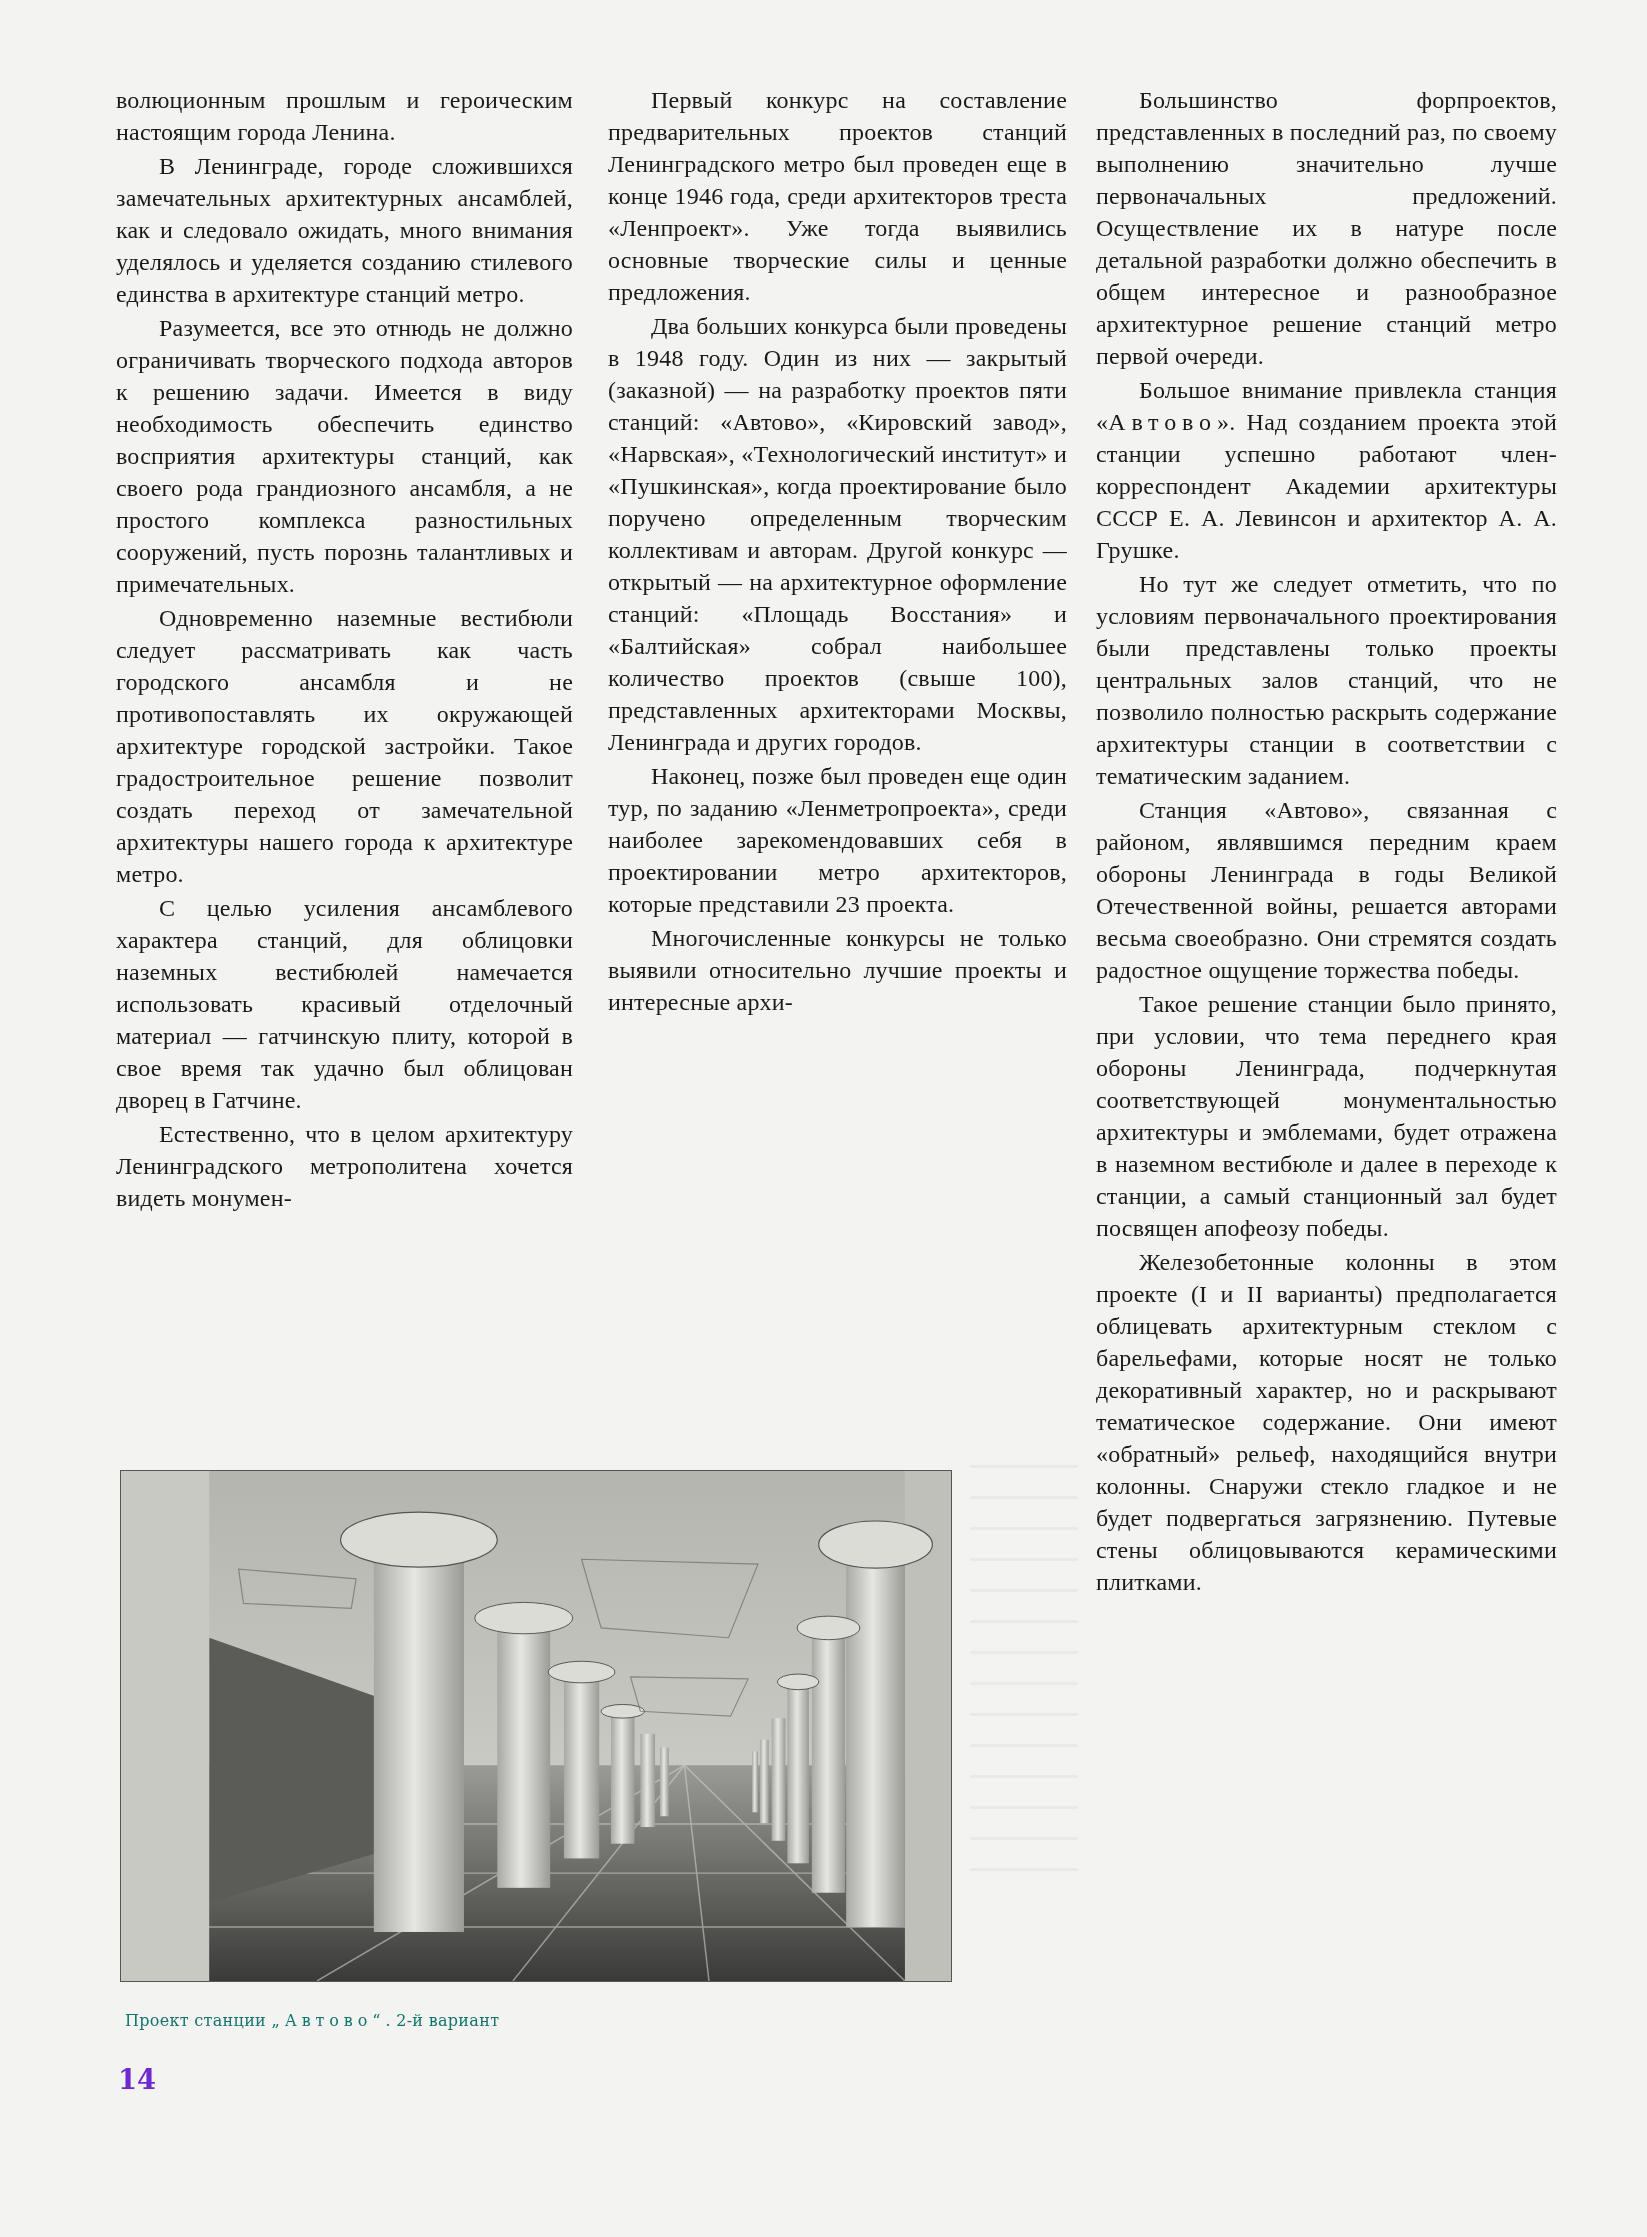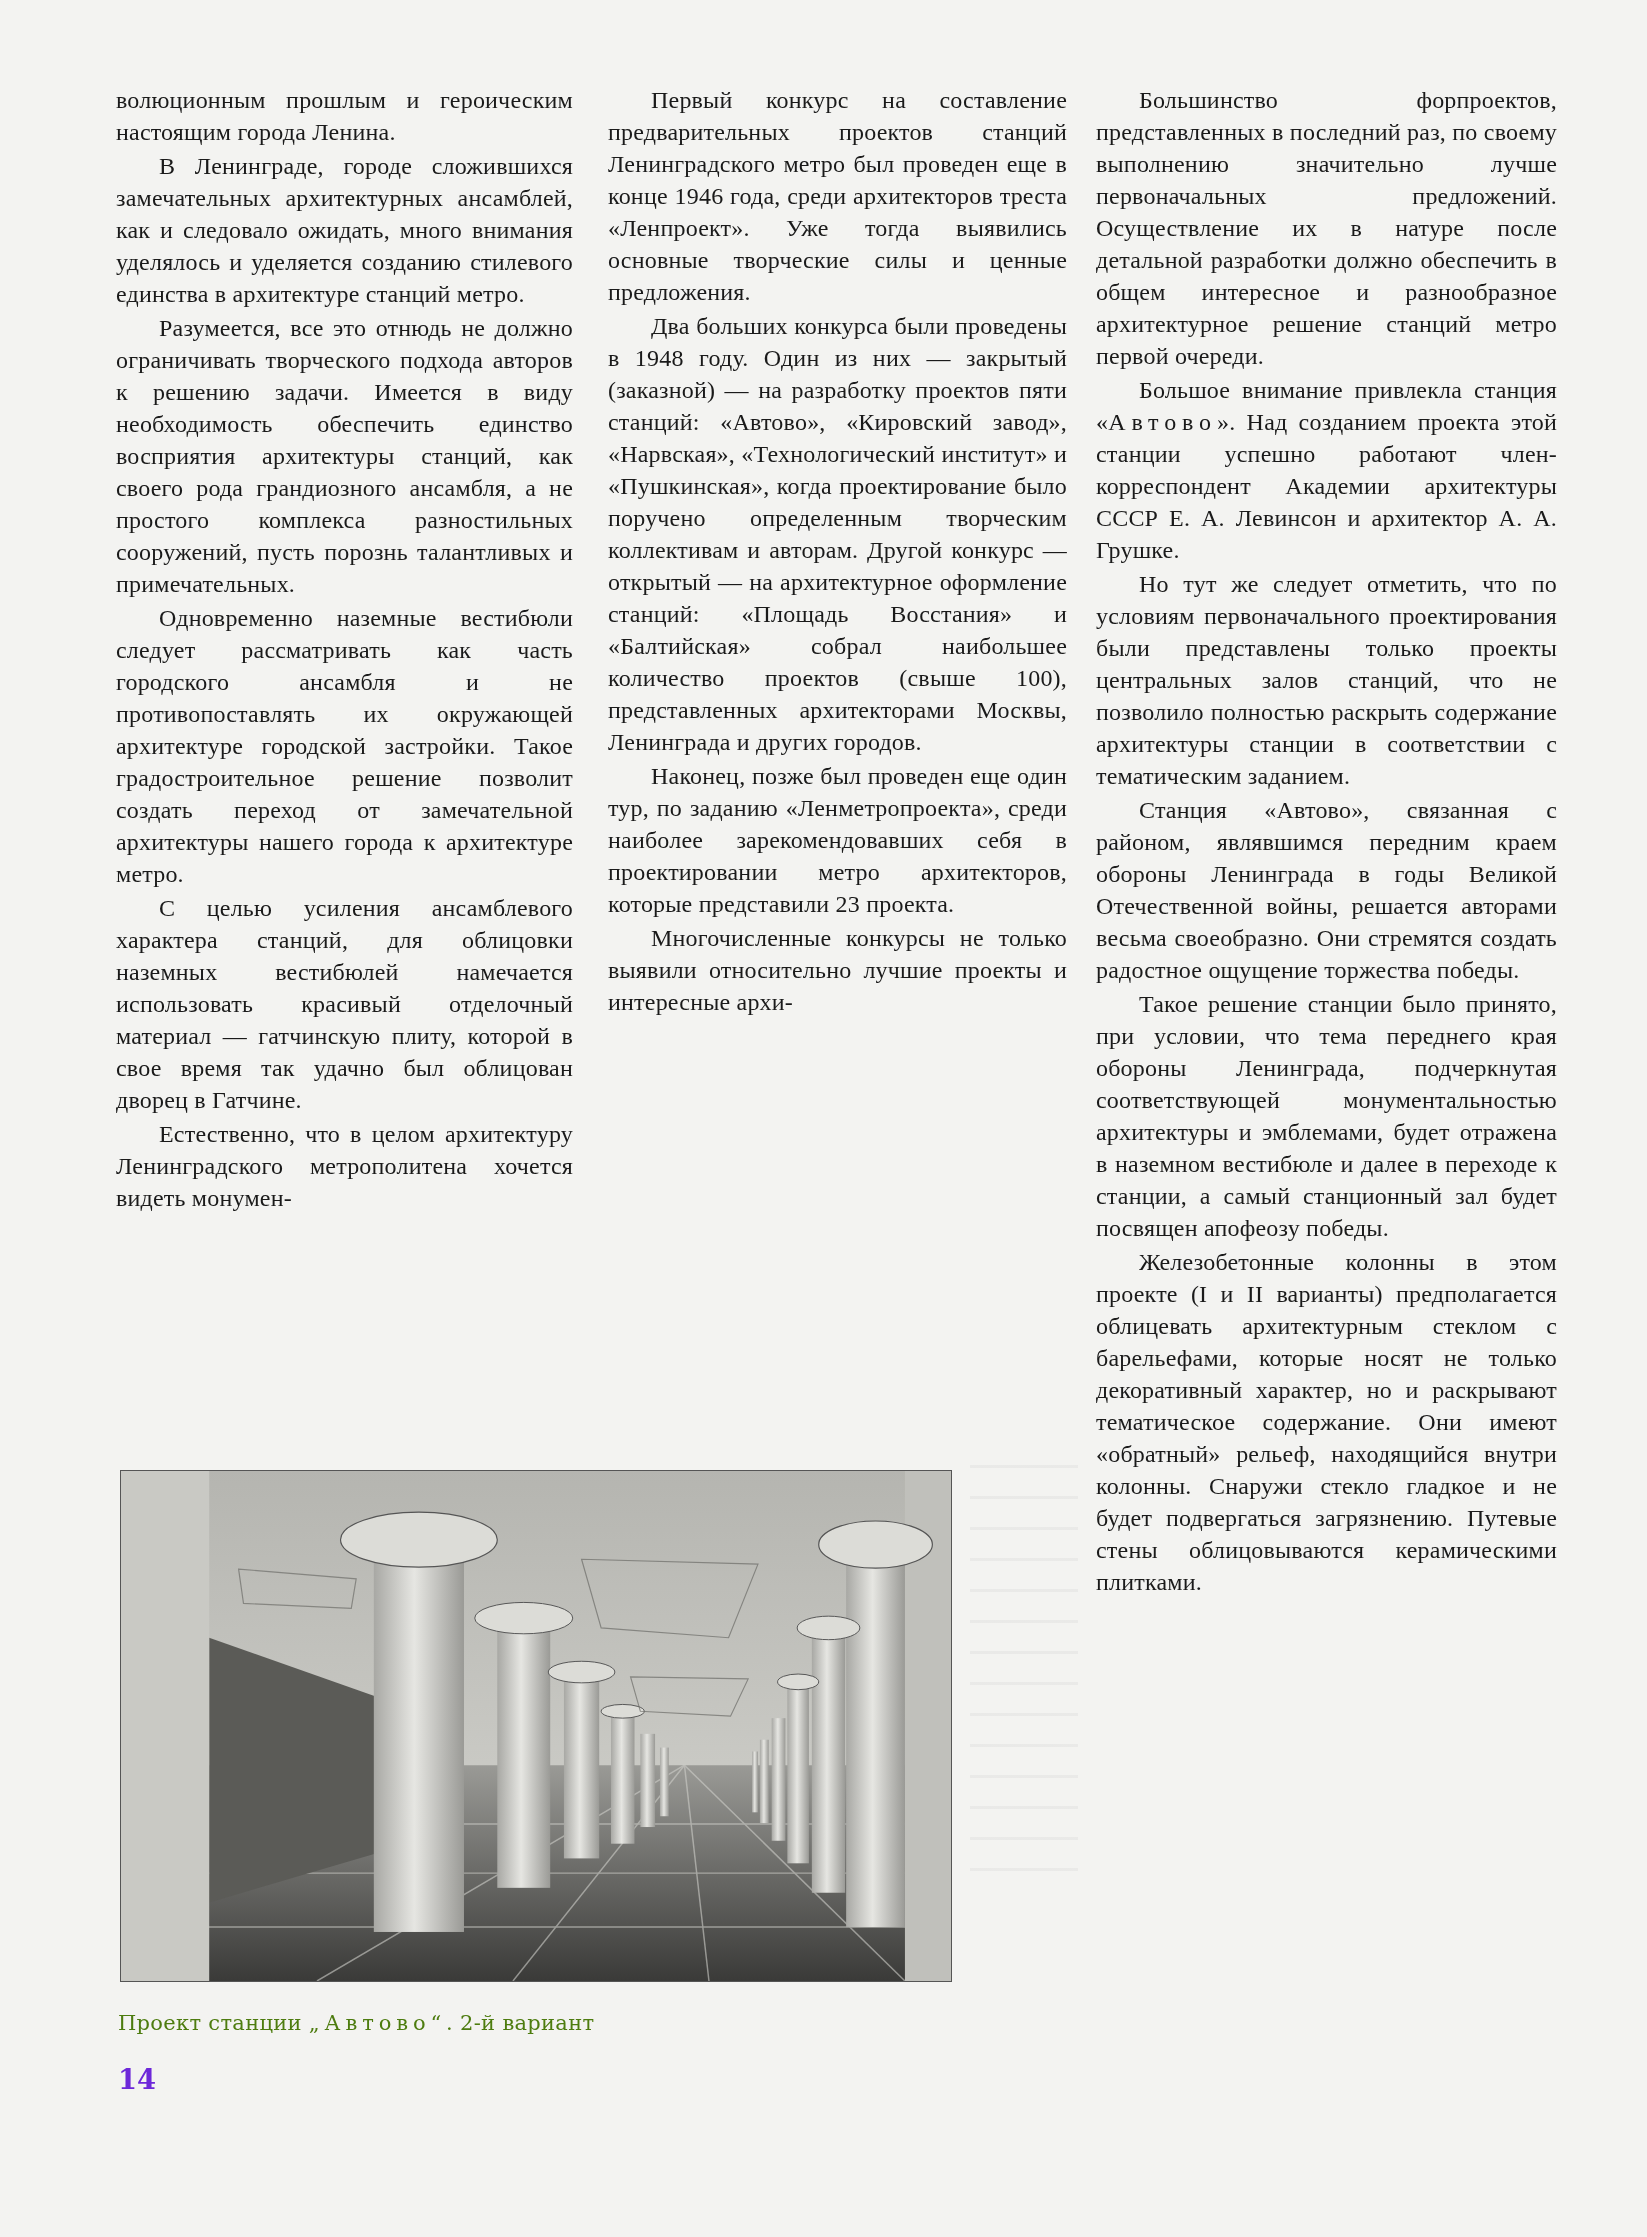--- a/index.html
+++ b/index.html
@@ -35,24 +35,24 @@
     left: 120px; top: 1470px;
     width: 830px; height: 510px;
     background: #9c9c98;
     overflow: hidden;
     border: 1px solid #555;
   }
   .figure svg { width: 100%; height: 100%; display: block; }
 
   .caption {
     position: absolute;
-    left: 118px; top: 2011px;
+    left: 125px; top: 2011px;
     font-family: "DejaVu Serif", serif;
-    font-size: 21px;
-    color: #4d7c0f;
+    font-size: 16px;
+    color: #0f766e;
     letter-spacing: 0.3px;
   }
   .page-number {
     position: absolute;
     left: 118px; top: 2063px;
     font-family: "DejaVu Serif", serif;
     font-weight: bold;
     font-size: 27.4px;
     color: #6d28d9;
   }

